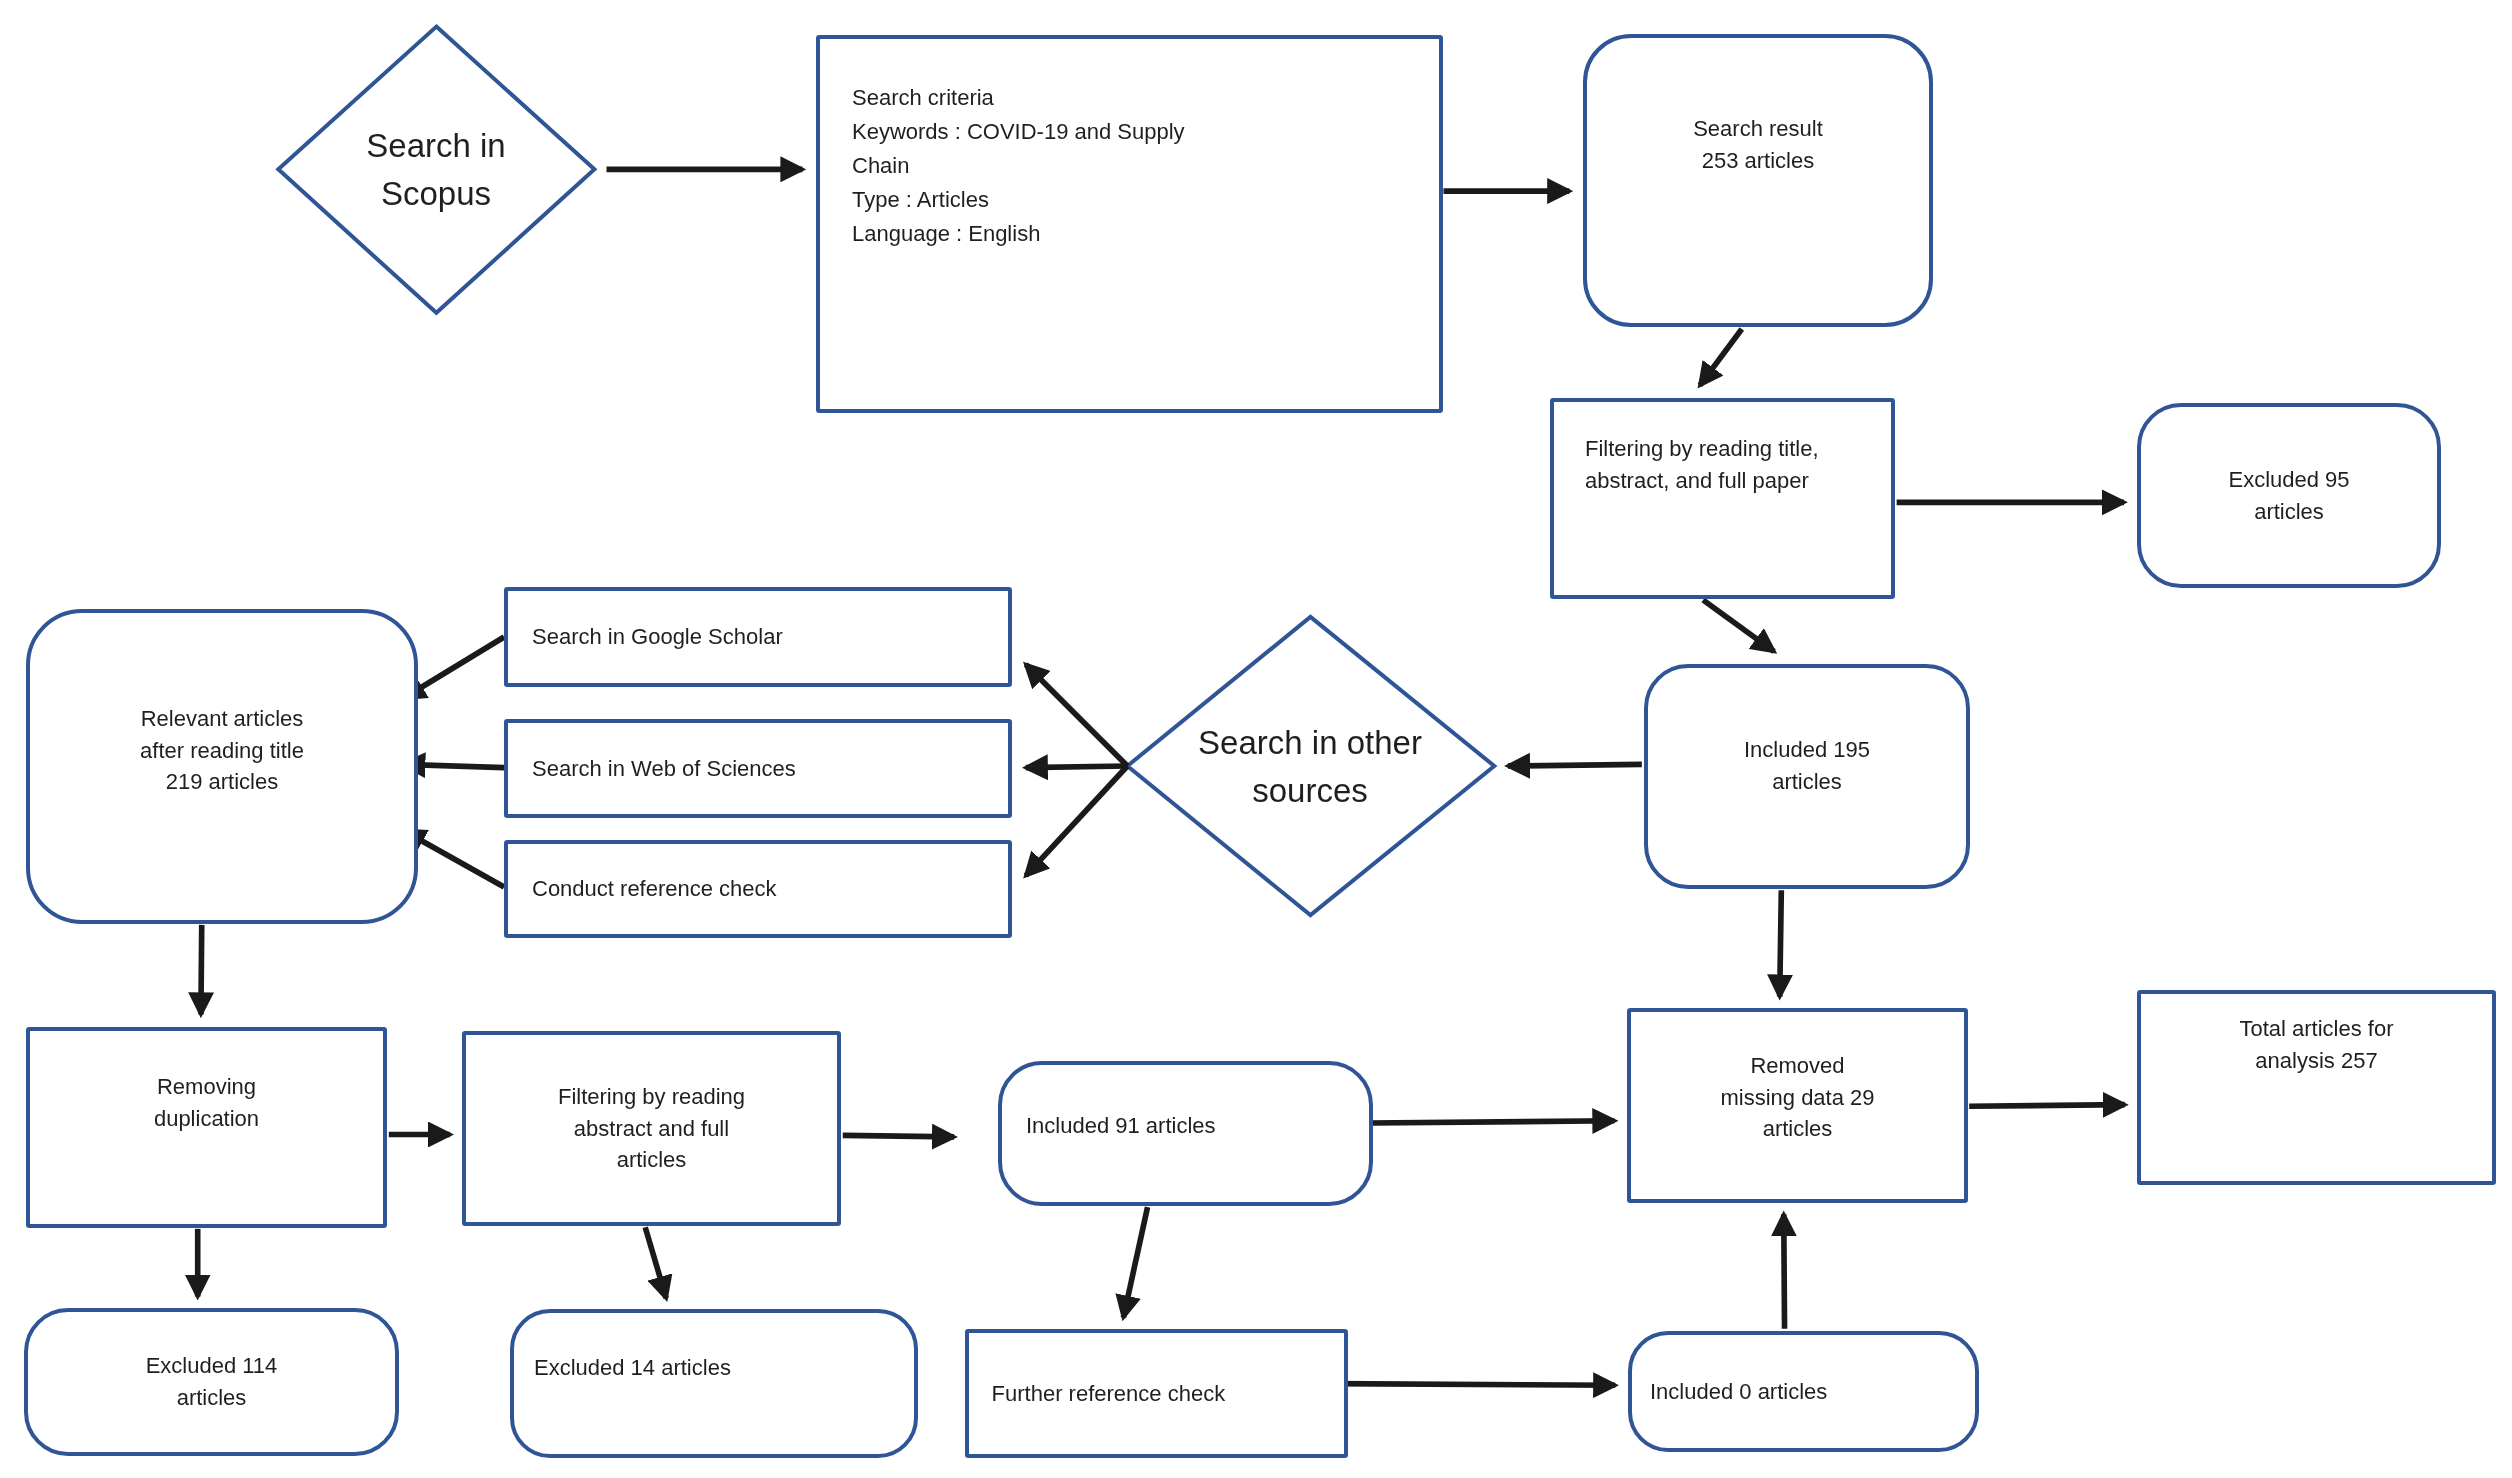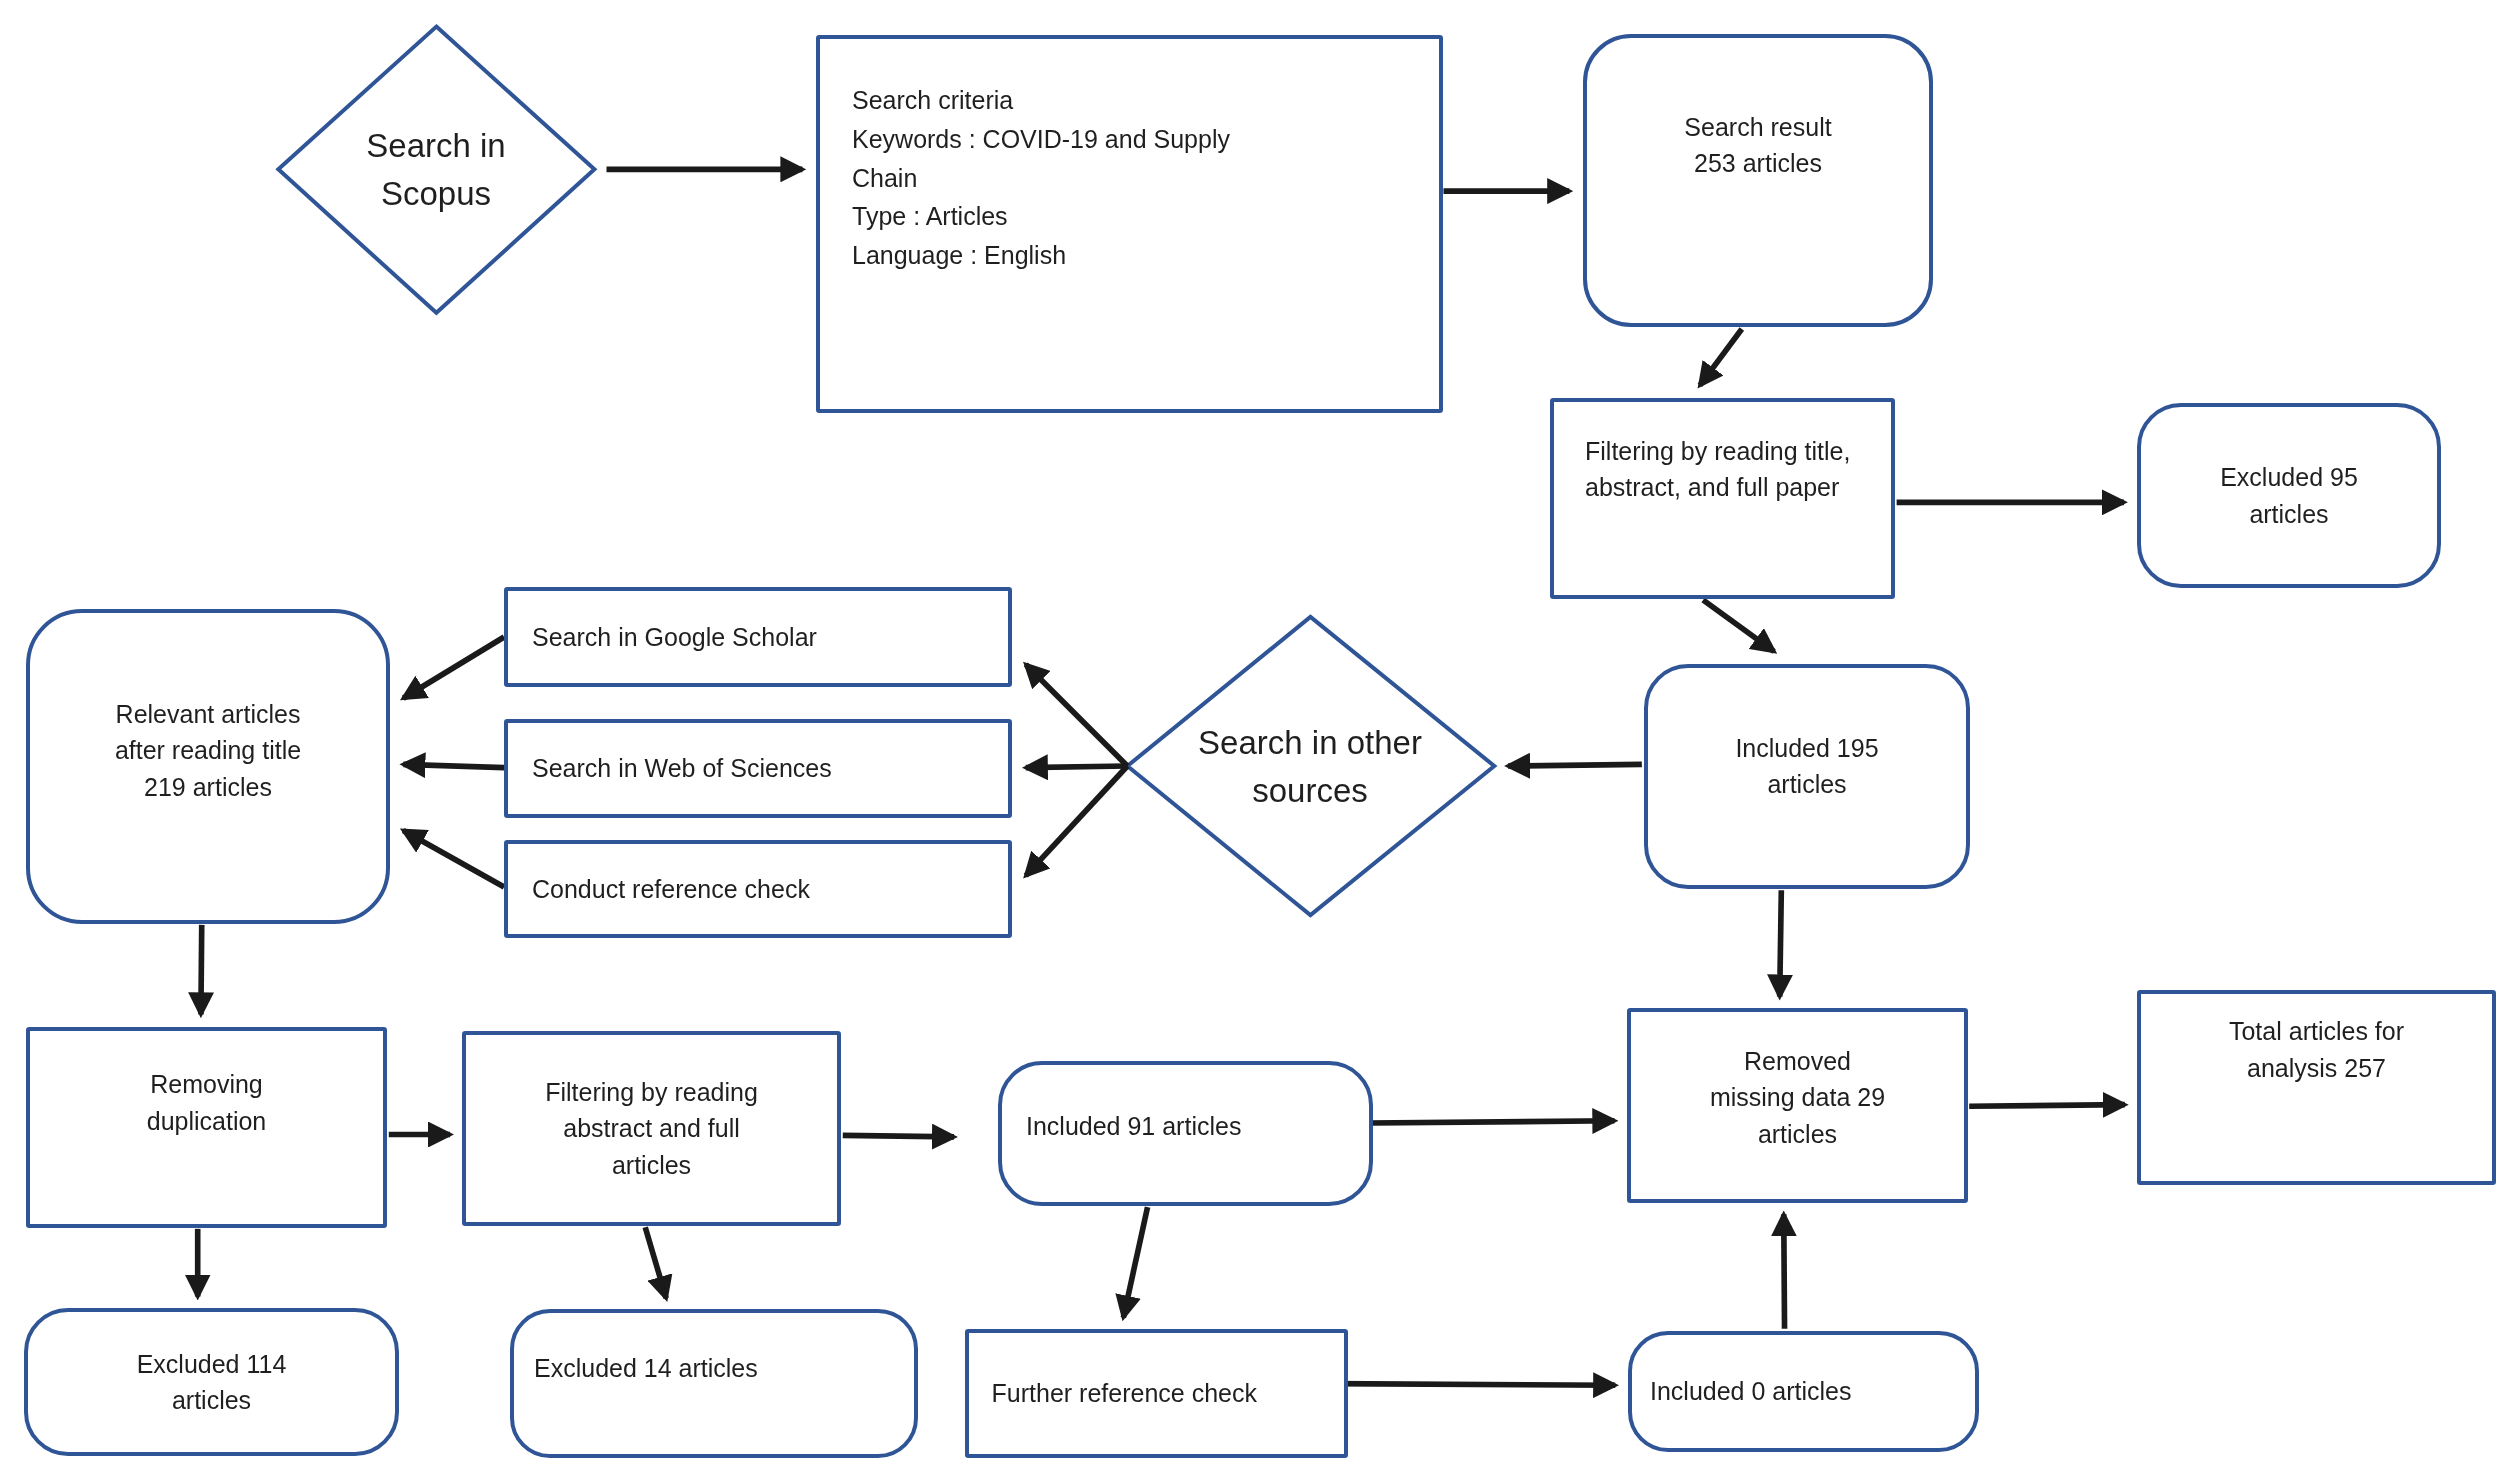--- a/index.html
+++ b/index.html
@@ -8,21 +8,21 @@
     width:2512px;height:1478px;
     background:#ffffff;
     font-family:"Liberation Sans","DejaVu Sans",sans-serif;
     color:#1f1f1f;
   }
   .overlay{position:absolute;left:0;top:0;width:2512px;height:1478px;}
   .node{
     position:absolute;
     box-sizing:border-box;
     display:flex;align-items:center;justify-content:center;
-    font-size:25px;line-height:1.45;
+    font-size:22px;line-height:1.45;
     text-align:center;
     background:#ffffff;
     border:4.8px solid #2F5597;
   }
   .node span{white-space:pre-line;display:block;}
   .sharp{border-radius:3.2px;}
   .round{border-radius:44px;}
   .round-lg{border-radius:56px;}
   .left{justify-content:flex-start;text-align:left;}
   .diamond-label{
@@ -117,21 +117,21 @@
   </div>
 
   <div class="node sharp left" style="left:504px;top:719px;width:508px;height:99px;padding-left:24px;">
     <span>Search in Web of Sciences</span>
   </div>
 
   <div class="node sharp left" style="left:504px;top:840px;width:508px;height:98px;padding-left:24px;">
     <span>Conduct reference check</span>
   </div>
 
-  <div class="node round-lg" style="left:26px;top:609px;width:364px;height:315px;padding-bottom:32px;">
+  <div class="node round-lg" style="left:26px;top:609px;width:392px;height:315px;padding-bottom:32px;">
     <span>Relevant articles
 after reading title
 219 articles</span>
   </div>
 
   <div class="node sharp" style="left:26px;top:1027px;width:361px;height:201px;padding-bottom:50px;">
     <span>Removing
 duplication</span>
   </div>
 

